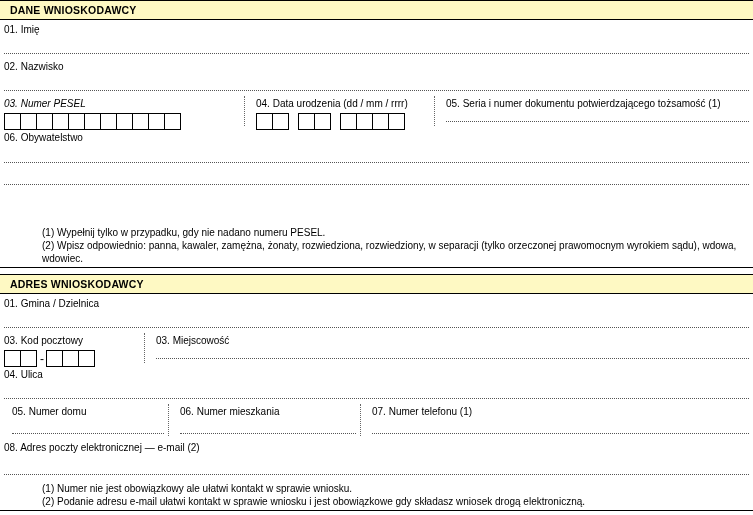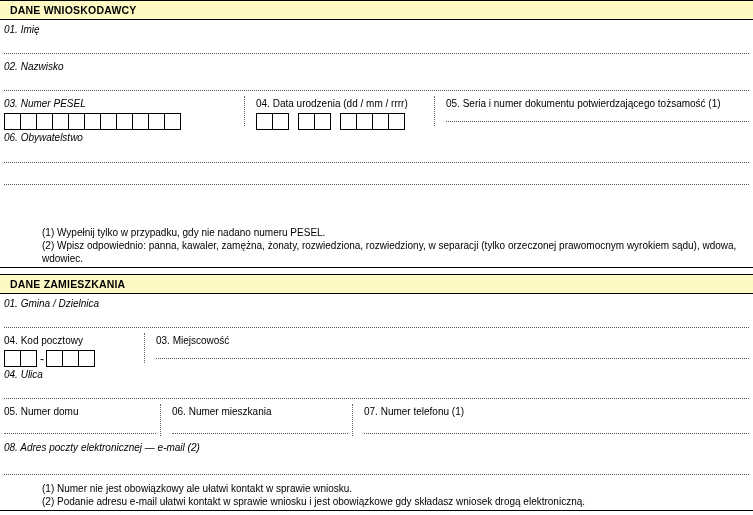--- a/index.html
+++ b/index.html
@@ -26,21 +26,20 @@
     border-bottom: 1px solid #000;
     font-weight: bold;
     font-size: 10.5px;
     padding: 3px 6px 3px 10px;
     letter-spacing: 0.2px;
     box-sizing: border-box;
   }
   .field {
     position: relative;
     box-sizing: border-box;
-    font-style: italic;
   }
   .flabel {
     font-size: 10px;
     padding: 3px 0 0 4px;
     line-height: 13px;
     white-space: nowrap;
   }
   .dots {
     border-bottom: 1px dotted #555;
     height: 0;
@@ -158,32 +157,32 @@
     </div>
 
     <div class="notes">
       <div>(1) Wypełnij tylko w przypadku, gdy nie nadano numeru PESEL.</div>
       <div>(2) Wpisz odpowiednio: panna, kawaler, zamężna, żonaty, rozwiedziona, rozwiedziony, w separacji (tylko orzeczonej prawomocnym wyrokiem sądu), wdowa, wdowiec.</div>
     </div>
   </div>
 
   <div class="sec-gap"></div>
 
-  <div class="section-header">DANE ZAMIESZKANIA</div>
+  <div class="section-header">ADRES WNIOSKODAWCY</div>
 
   <div style="border-bottom:1px solid #000;">
 
     <div class="field" style="height:37px;">
       <div class="flabel">01. Gmina / Dzielnica</div>
       <div class="dots" style="margin-top:17px;"></div>
     </div>
 
     <div class="row" style="height:34px;">
       <div class="cell" style="width:144px;">
-        <div class="flabel">04. Kod pocztowy</div>
+        <div class="flabel">03. Kod pocztowy</div>
         <div class="boxes">
           <div class="bx"></div>
           <div class="bx"></div>
           <div class="gap">-</div>
           <div class="bx"></div>
           <div class="bx"></div>
           <div class="bx"></div>
         </div>
       </div>
 
@@ -193,21 +192,21 @@
         <div class="flabel">03. Miejscowość</div>
         <div class="dots" style="margin-top:11px;"></div>
       </div>
     </div>
 
     <div class="field" style="height:37px;">
       <div class="flabel">04. Ulica</div>
       <div class="dots" style="margin-top:17px;"></div>
     </div>
 
-    <div class="row" style="height:36px;">
+    <div class="row" style="height:36px;margin-left:8px;">
       <div class="cell" style="width:160px;">
         <div class="flabel">05. Numer domu</div>
         <div class="dots" style="margin-top:15px;"></div>
       </div>
 
       <div class="sep-v"></div>
 
       <div class="cell" style="width:190px; padding-left:6px;">
         <div class="flabel">06. Numer mieszkania</div>
         <div class="dots" style="margin-top:15px;"></div>

